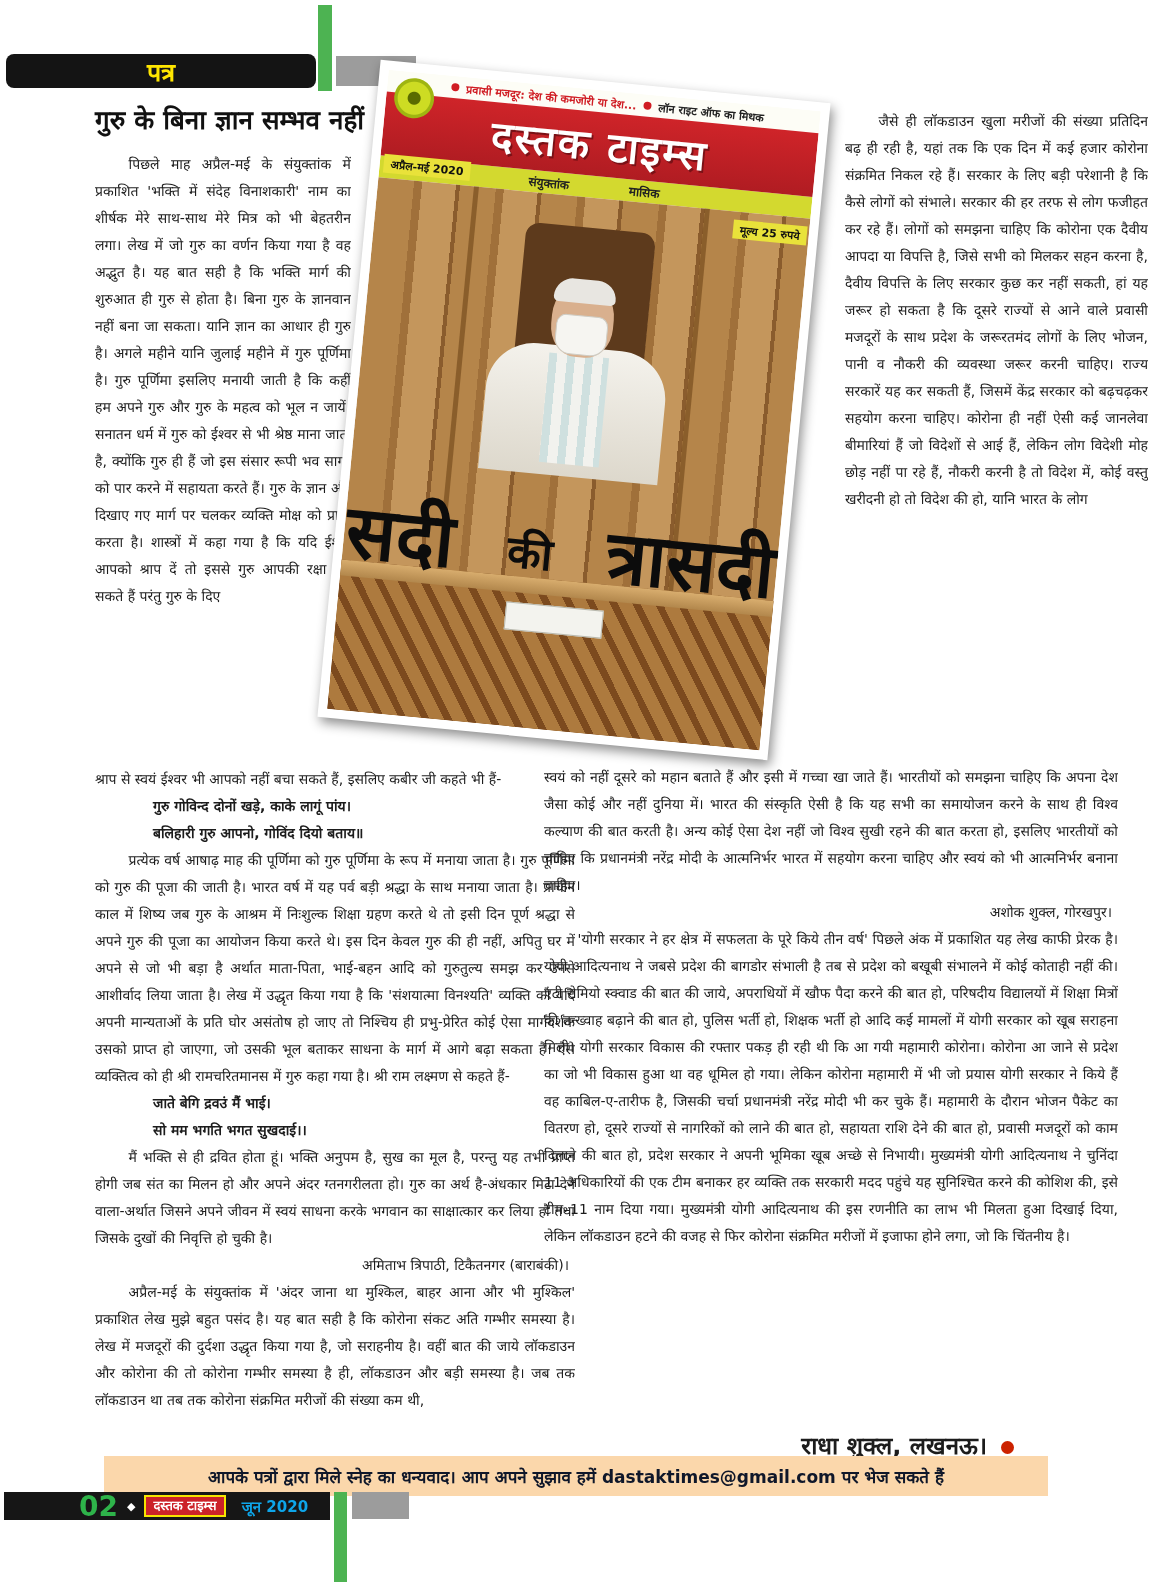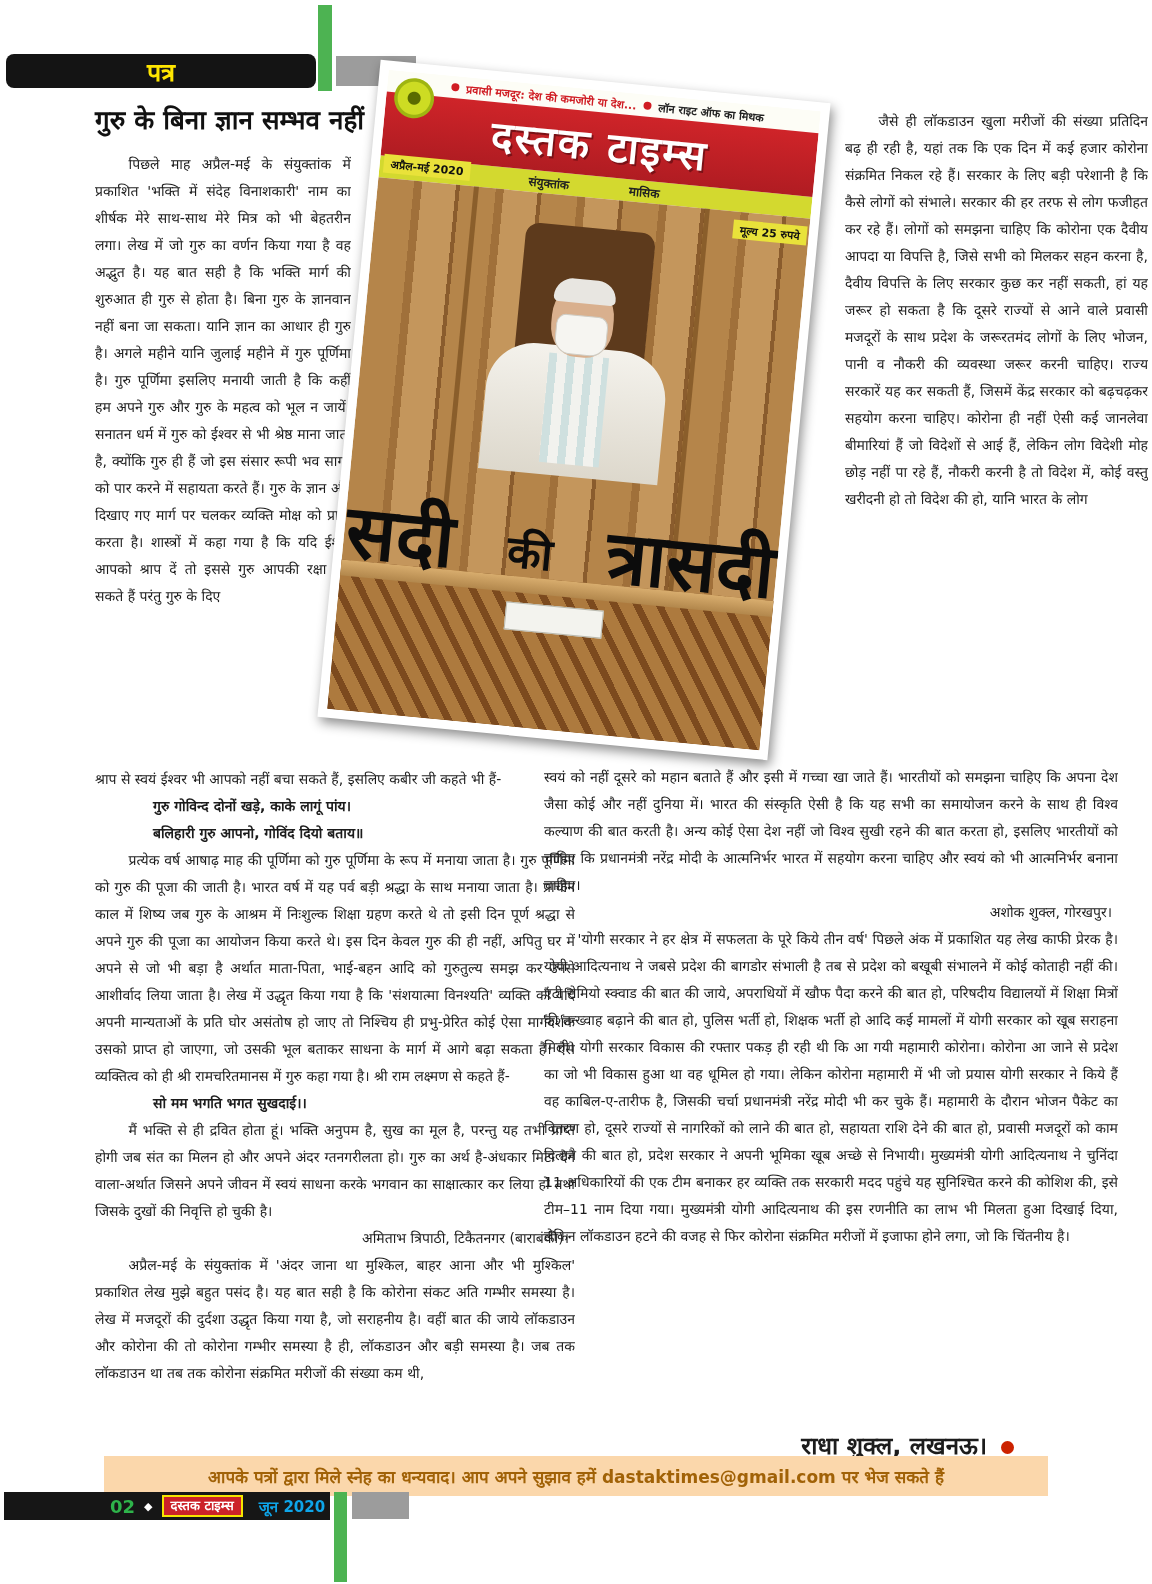--- a/index.html
+++ b/index.html
@@ -77,24 +77,24 @@
   .plate{position:absolute;left:50%;top:26px;transform:translateX(-50%);
     width:96px;height:26px;background:#f3f3ee;border:1px solid #b9b9ae;}
   .headline{position:absolute;left:2px;right:2px;top:318px;display:flex;
     justify-content:space-between;align-items:flex-end;z-index:6;}
   .headline .big{font-size:74px;font-weight:bold;color:#0c0c0c;line-height:1;}
   .headline .small{font-size:44px;font-weight:bold;color:#0c0c0c;line-height:1;margin-bottom:10px;}
 
   
   .bottom-strip{left:104px;top:1456px;width:944px;height:40px;background:#fbd7ab;
     display:flex;align-items:center;justify-content:center;}
-  .bottom-strip span{font-size:17px;font-weight:bold;color:#a16207;}
+  .bottom-strip span{font-size:17px;font-weight:bold;color:#0f172a;}
   .footer-bar{left:4px;top:1492px;width:326px;height:28px;background:#161616;
     display:flex;align-items:center;}
-  .page-no{color:#2eb34a;font-size:18px;font-weight:bold;margin-left:106px;}
+  .page-no{color:#2eb34a;font-size:28px;font-weight:bold;margin-left:75px;}
   .diamond{color:#ffffff;font-size:11px;margin:0 9px;}
   .logo-chip{background:#cc2229;border:2px solid #f5e400;color:#ffffff;
     font-size:13px;font-weight:bold;padding:0 7px;height:18px;line-height:18px;white-space:nowrap;}
   .issue{color:#0ea5e9;font-size:15px;font-weight:bold;margin-left:16px;}
   .footer-green{left:334px;top:1492px;width:13px;height:90px;background:#4db352;}
   .footer-gray{left:352px;top:1492px;width:57px;height:27px;background:#9c9c9c;}
 </style>
 </head>
 <body>
 
@@ -108,20 +108,21 @@
 
 <div class="abs body-txt left-narrow">
   <p class="indent">पिछले माह अप्रैल-मई के संयुक्तांक में प्रकाशित 'भक्ति में संदेह विनाशकारी' नाम का शीर्षक मेरे साथ-साथ मेरे मित्र को भी बेहतरीन लगा। लेख में जो गुरु का वर्णन किया गया है वह अद्भुत है। यह बात सही है कि भक्ति मार्ग की शुरुआत ही गुरु से होता है। बिना गुरु के ज्ञानवान नहीं बना जा सकता। यानि ज्ञान का आधार ही गुरु है। अगले महीने यानि जुलाई महीने में गुरु पूर्णिमा है। गुरु पूर्णिमा इसलिए मनायी जाती है कि कहीं हम अपने गुरु और गुरु के महत्व को भूल न जायें। सनातन धर्म में गुरु को ईश्वर से भी श्रेष्ठ माना जाता है, क्योंकि गुरु ही हैं जो इस संसार रूपी भव सागर को पार करने में सहायता करते हैं। गुरु के ज्ञान और दिखाए गए मार्ग पर चलकर व्यक्ति मोक्ष को प्राप्त करता है। शास्त्रों में कहा गया है कि यदि ईश्वर आपको श्राप दें तो इससे गुरु आपकी रक्षा कर सकते हैं परंतु गुरु के दिए</p>
 </div>
 
 <div class="abs body-txt left-wide">
   <p>श्राप से स्वयं ईश्वर भी आपको नहीं बचा सकते हैं, इसलिए कबीर जी कहते भी हैं-</p>
   <p class="couplet">गुरु गोविन्द दोनों खड़े, काके लागूं पांय।</p>
   <p class="couplet">बलिहारी गुरु आपनो, गोविंद दियो बताय॥</p>
   <p class="indent">प्रत्येक वर्ष आषाढ़ माह की पूर्णिमा को गुरु पूर्णिमा के रूप में मनाया जाता है। गुरु पूर्णिमा को गुरु की पूजा की जाती है। भारत वर्ष में यह पर्व बड़ी श्रद्धा के साथ मनाया जाता है। प्राचीन काल में शिष्य जब गुरु के आश्रम में निःशुल्क शिक्षा ग्रहण करते थे तो इसी दिन पूर्ण श्रद्धा से अपने गुरु की पूजा का आयोजन किया करते थे। इस दिन केवल गुरु की ही नहीं, अपितु घर में अपने से जो भी बड़ा है अर्थात माता-पिता, भाई-बहन आदि को गुरुतुल्य समझ कर उनसे आशीर्वाद लिया जाता है। लेख में उद्धृत किया गया है कि 'संशयात्मा विनश्यति' व्यक्ति को यदि अपनी मान्यताओं के प्रति घोर असंतोष हो जाए तो निश्चिय ही प्रभु-प्रेरित कोई ऐसा मार्गदर्शक उसको प्राप्त हो जाएगा, जो उसकी भूल बताकर साधना के मार्ग में आगे बढ़ा सकता है। ऐसे व्यक्तित्व को ही श्री रामचरितमानस में गुरु कहा गया है। श्री राम लक्ष्मण से कहते हैं-</p>
+  <p class="couplet">जाते बेगि द्रवउं मैं भाई।</p>
   <p class="couplet">सो मम भगति भगत सुखदाई।।</p>
   <p class="indent">मैं भक्ति से ही द्रवित होता हूं। भक्ति अनुपम है, सुख का मूल है, परन्तु यह तभी प्राप्त होगी जब संत का मिलन हो और अपने अंदर ग्तनगरीलता हो। गुरु का अर्थ है-अंधकार मिटा देने वाला-अर्थात जिसने अपने जीवन में स्वयं साधना करके भगवान का साक्षात्कार कर लिया हो तथा जिसके दुखों की निवृत्ति हो चुकी है।</p>
   <p class="sig">अमिताभ त्रिपाठी, टिकैतनगर (बाराबंकी)।</p>
   <p class="indent">अप्रैल-मई के संयुक्तांक में 'अंदर जाना था मुश्किल, बाहर आना और भी मुश्किल' प्रकाशित लेख मुझे बहुत पसंद है। यह बात सही है कि कोरोना संकट अति गम्भीर समस्या है। लेख में मजदूरों की दुर्दशा उद्धृत किया गया है, जो सराहनीय है। वहीं बात की जाये लॉकडाउन और कोरोना की तो कोरोना गम्भीर समस्या है ही, लॉकडाउन और बड़ी समस्या है। जब तक लॉकडाउन था तब तक कोरोना संक्रमित मरीजों की संख्या कम थी,</p>
 </div>
 
 <div class="abs body-txt right-narrow">
   <p class="indent">जैसे ही लॉकडाउन खुला मरीजों की संख्या प्रतिदिन बढ़ ही रही है, यहां तक कि एक दिन में कई हजार कोरोना संक्रमित निकल रहे हैं। सरकार के लिए बड़ी परेशानी है कि कैसे लोगों को संभाले। सरकार की हर तरफ से लोग फजीहत कर रहे हैं। लोगों को समझना चाहिए कि कोरोना एक दैवीय आपदा या विपत्ति है, जिसे सभी को मिलकर सहन करना है, दैवीय विपत्ति के लिए सरकार कुछ कर नहीं सकती, हां यह जरूर हो सकता है कि दूसरे राज्यों से आने वाले प्रवासी मजदूरों के साथ प्रदेश के जरूरतमंद लोगों के लिए भोजन, पानी व नौकरी की व्यवस्था जरूर करनी चाहिए। राज्य सरकारें यह कर सकती हैं, जिसमें केंद्र सरकार को बढ़चढ़कर सहयोग करना चाहिए। कोरोना ही नहीं ऐसी कई जानलेवा बीमारियां हैं जो विदेशों से आई हैं, लेकिन लोग विदेशी मोह छोड़ नहीं पा रहे हैं, नौकरी करनी है तो विदेश में, कोई वस्तु खरीदनी हो तो विदेश की हो, यानि भारत के लोग</p>
 </div>
 

